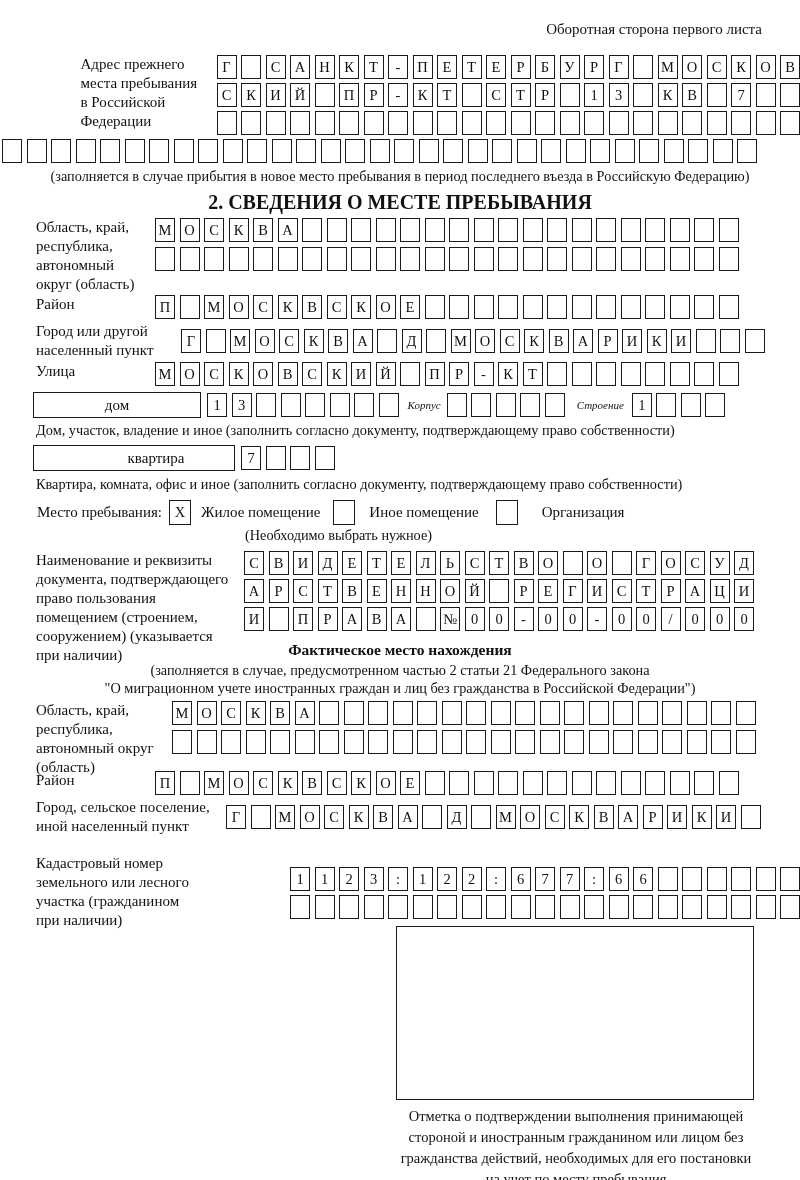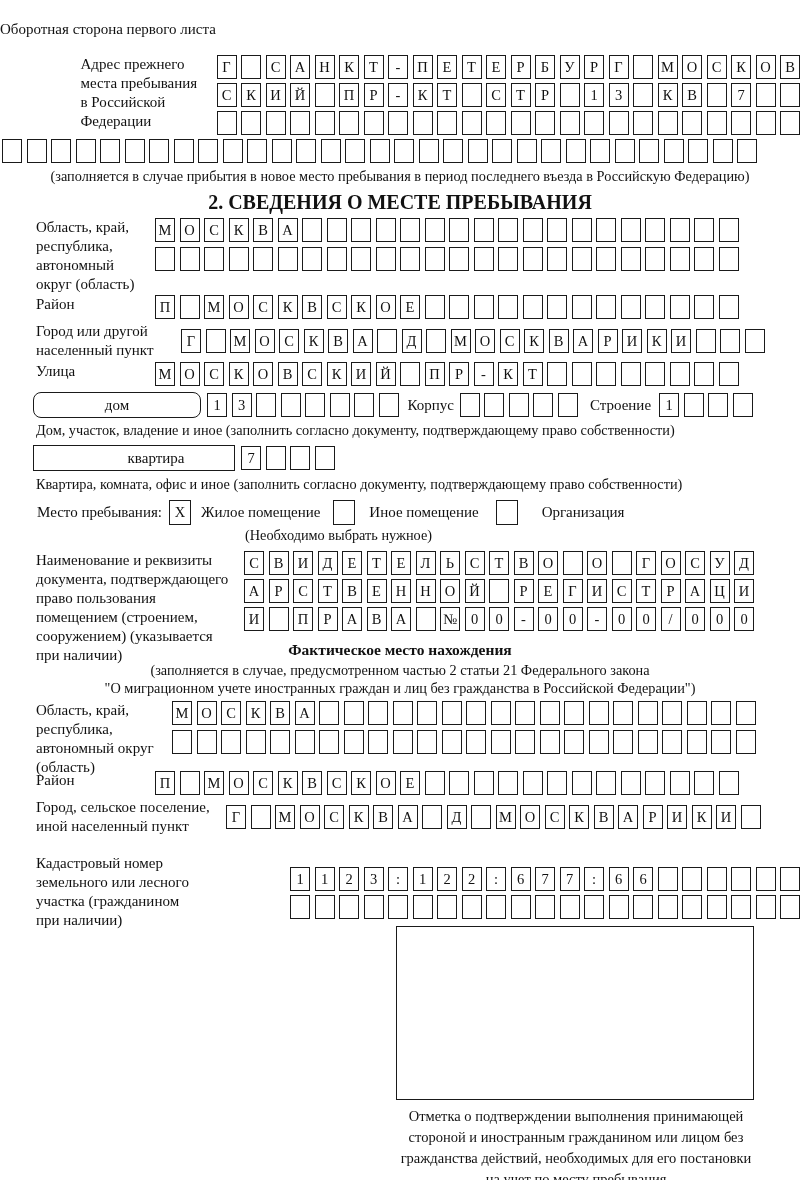--- a/index.html
+++ b/index.html
@@ -24,43 +24,43 @@
     display:flex; align-items:center; justify-content:center; font-size:15px;
   }
   .cb {
     flex:none; width:22px; height:25px; box-sizing:border-box;
     border:1.6px solid #1a1a1a; display:flex; align-items:center; justify-content:center;
     font-size:14.5px;
   }
   .note { font-size:14.3px; line-height:18px; }
   .inline-lbl { font-size:15px; }
 
-  .corner { padding:20px 38px 0 0; font-size:15px; line-height:19px; }
+  .corner { padding:20px 38px 0 0; text-align:right; font-size:15px; line-height:19px; }
 
   .prev-block { margin-top:16px;justify-content:flex-end; }
   .prev-lbl { width:136px; }
   .full-row { margin:4px 0 0 2px; }
   .arrival-note { margin-top:4px; text-align:center; }
 
   .sec2-title { margin-top:7px; text-align:center; font-weight:bold; font-size:20px; line-height:21px; }
 
   .region-block { margin-top:5px; }
   .w119 { width:119px; }
   .w136 { width:136px; }
   .w145 { width:145px; }
   .w190 { width:190px;font-family:Liberation Serif, serif; }
   .w208 { width:208px; }
   .gap5 { gap:5px; }
   .district-row { margin-top:1px; }
   .city-block { margin-top:3px; }
   .street-row { margin-top:2px; }
 
   .dom-row { margin:6px 0 0 33px; display:flex; align-items:center; }
-  .dom-box { width:168px; margin-right:6px;border-radius:8px; }
-  .mid-lbl { font-size:15px; flex:none; }
+  .dom-box { width:168px; margin-right:6px; }
+  .mid-lbl { font-size:11px; flex:none;font-style:italic; }
   .house-note { margin:3px 0 0 36px; }
   .kv-row { margin:6px 0 0 33px; display:flex; align-items:center; }
   .kv-box { width:202px; margin-right:6px;padding-left:44px; }
   .kv-note { margin:4px 0 0 36px; }
 
   .stay-row { margin:7px 0 0 37px; display:flex; align-items:center; }
   .stay-note { margin:1px 0 0 245px; }
 
   .doc-block { margin-top:7px; }
 

